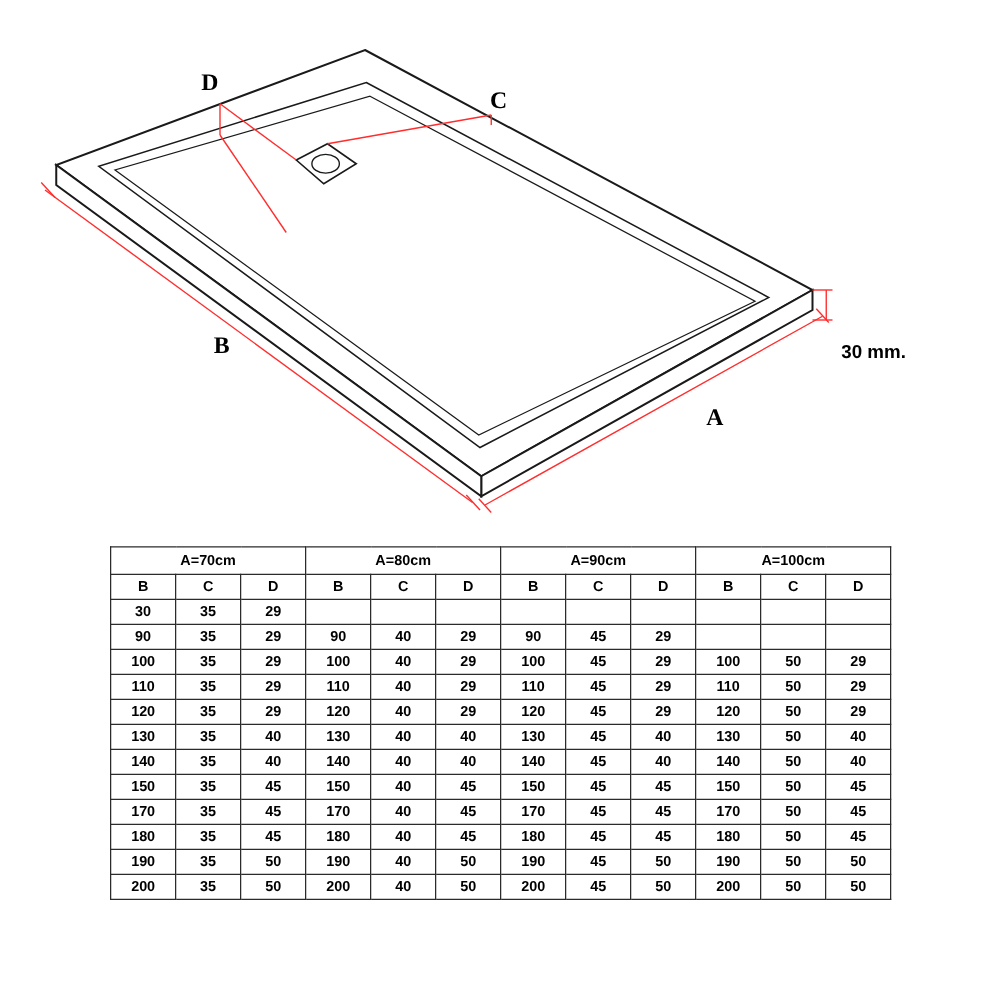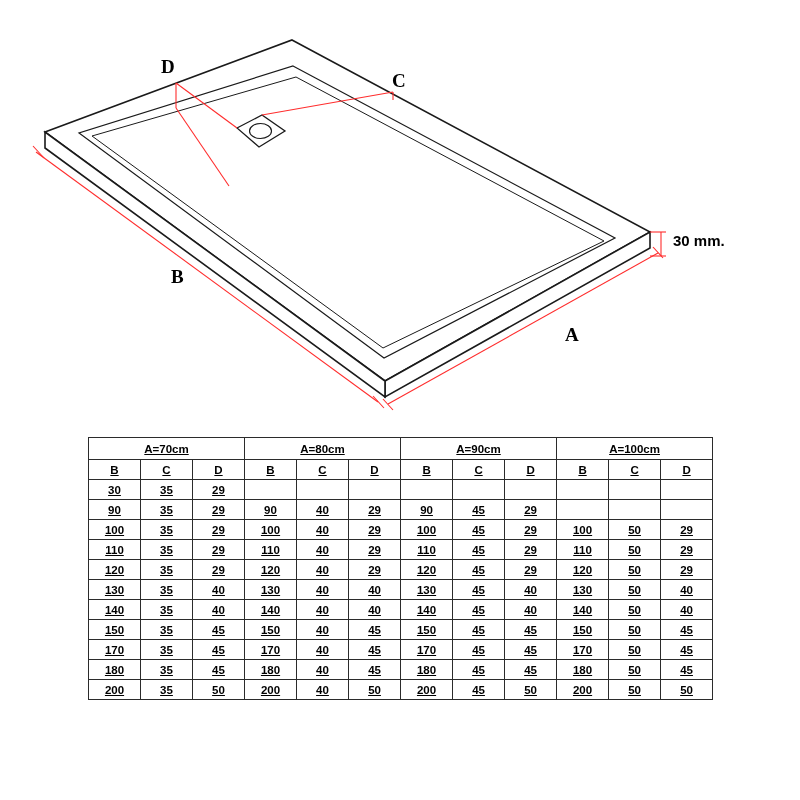--- a/index.html
+++ b/index.html
@@ -39,28 +39,28 @@
     color: #000;
     white-space: nowrap;
   }
   .thick-label {
     position: absolute;
     font-family: "Liberation Sans", sans-serif;
     font-weight: bold;
     font-size: 15px;
     color: #000;
     white-space: nowrap;
+    margin-top: 41px;
   }
   
   #table-wrap {
     position: absolute;
     left: 88px;
     top: 437px;
     width: 624px;
-    text-decoration: underline;
   }
   table.sizes {
     border-collapse: collapse;
     width: 624px;
     table-layout: fixed;
     font-family: "Liberation Sans", sans-serif;
     font-size: 11.5px;
   }
   table.sizes th, table.sizes td {
     border: 1px solid #2b2b2b;
@@ -308,20 +308,34 @@
             <td class="val">40</td>
             <td class="val">45</td>
             <td class="val">180</td>
             <td class="val">45</td>
             <td class="val">45</td>
             <td class="val">180</td>
             <td class="val">50</td>
             <td class="val">45</td>
           </tr>
           <tr>
+            <td class="val">190</td>
+            <td class="val">35</td>
+            <td class="val">50</td>
+            <td class="val">190</td>
+            <td class="val">40</td>
+            <td class="val">50</td>
+            <td class="val">190</td>
+            <td class="val">45</td>
+            <td class="val">50</td>
+            <td class="val">190</td>
+            <td class="val">50</td>
+            <td class="val">50</td>
+          </tr>
+          <tr>
             <td class="val">200</td>
             <td class="val">35</td>
             <td class="val">50</td>
             <td class="val">200</td>
             <td class="val">40</td>
             <td class="val">50</td>
             <td class="val">200</td>
             <td class="val">45</td>
             <td class="val">50</td>
             <td class="val">200</td>

